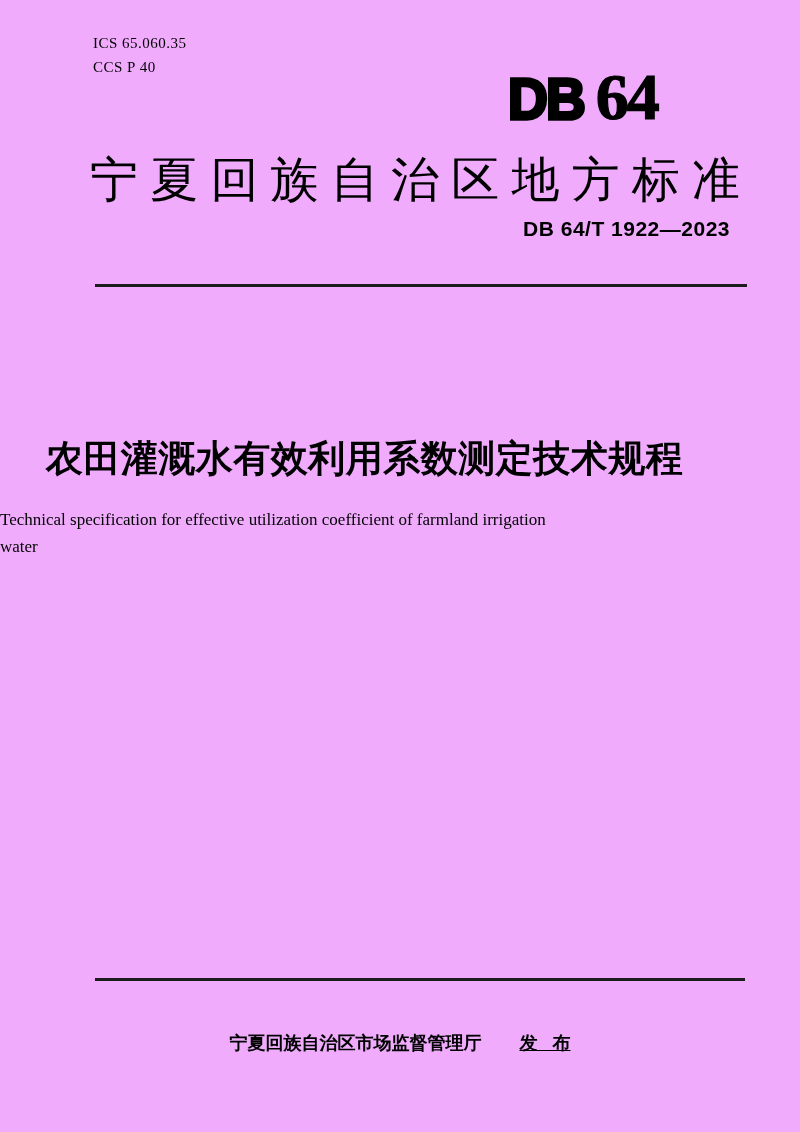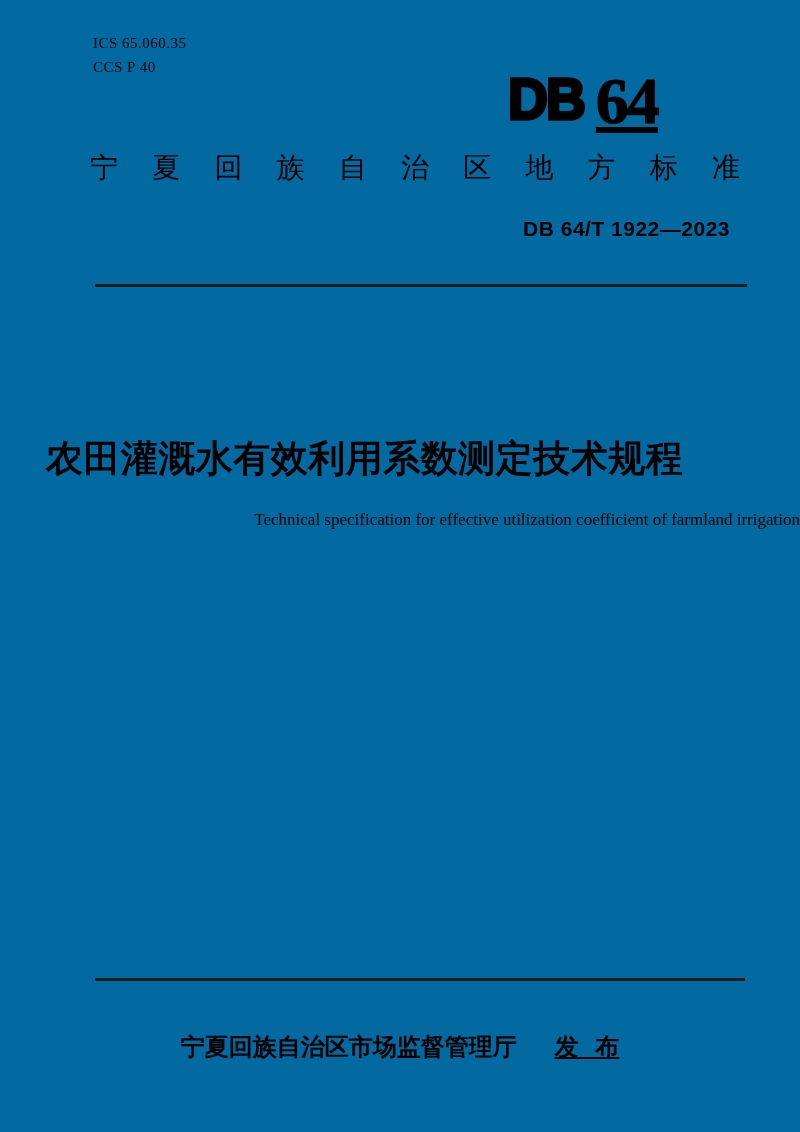--- a/index.html
+++ b/index.html
@@ -2,21 +2,21 @@
 <html><head>
 <meta charset="utf-8">
 <style>
   * { margin: 0; padding: 0; box-sizing: border-box; }
   html, body { background: #e8e8e8; }
   .page {
     position: relative;
     width: 800px;
     height: 1132px;
     margin: 0 auto;
-    background: #0369a1;
+    background: #f0abfc;
     color: #000000;
     font-family: "Liberation Sans", "DejaVu Sans", sans-serif;
     overflow: hidden;
   }
 
   
   .codes {
     position: absolute;
     left: 93px;
     top: 31px;
@@ -25,51 +25,49 @@
     line-height: 24px;
     letter-spacing: 0.5px;
   }
 
   
   .logo {
     position: absolute;
     left: 508px;
     top: 70px;
     display: flex;
-    align-items: flex-end;
     line-height: 1;
     white-space: nowrap;
   }
   .logo-db {
     font-family: "Liberation Sans", sans-serif;
     font-weight: 700;
     font-size: 58px;
     letter-spacing: -2px;
     -webkit-text-stroke: 3.5px #000;
     transform: scaleX(0.95);
     transform-origin: left bottom;
   }
   .logo-region {
     font-family: "Liberation Serif", "DejaVu Serif", serif;
     font-weight: 700;
     font-size: 66px;
     line-height: 0.82;
     letter-spacing: -2px;
     -webkit-text-stroke: 1.2px #000;
     margin-left: 8px;
-    text-decoration: underline;
   }
 
   
   .std-name {
     position: absolute;
     left: 90px;
     top: 150px;
     width: 650px;
-    font-size: 28px;
+    font-size: 48px;
     font-weight: 500;
     text-align: justify;
     text-align-last: justify;
     text-justify: inter-character;
     line-height: 1.25;
   }
 
   .doc-number {
     position: absolute;
     right: 70px;
@@ -100,21 +98,21 @@
     font-weight: 700;
     letter-spacing: 0.5px;
     white-space: nowrap;
   }
 
   .subtitle {
     position: absolute;
     left: 0;
     top: 506px;
     width: 800px;
-    text-align: right;
+    text-align: left;
     font-family: "Liberation Serif", "DejaVu Serif", serif;
     font-size: 17px;
     line-height: 27px;
   }
 
   .dates {
     position: absolute;
     left: 93px;
     top: 948px;
     width: 654px;
@@ -136,21 +134,21 @@
   }
 
   .publisher-row {
     position: absolute;
     left: 0;
     top: 1031px;
     width: 800px;
     display: flex;
     justify-content: center;
     gap: 38px;
-    font-size: 24px;
+    font-size: 18px;
     font-weight: 600;
     white-space: nowrap;
   }
   .publish-label { word-spacing: 10px; text-decoration: underline; }
 </style>
 </head>
 <body>
 
 <div class="page">
 
@@ -167,20 +165,21 @@
   <div class="std-name">宁夏回族自治区地方标准</div>
 
   <div class="doc-number">DB 64/T 1922—2023</div>
 
   <div class="rule-top"></div>
 
   <div class="title">农田灌溉水有效利用系数测定技术规程</div>
 
   <div class="subtitle">
     <div>Technical specification for effective utilization coefficient of farmland irrigation</div>
+    <div>water</div>
   </div>
 
 
   <div class="rule-bottom"></div>
 
   <div class="publisher-row">
     <span>宁夏回族自治区市场监督管理厅</span>
     <span class="publish-label">发 布</span>
   </div>
 

